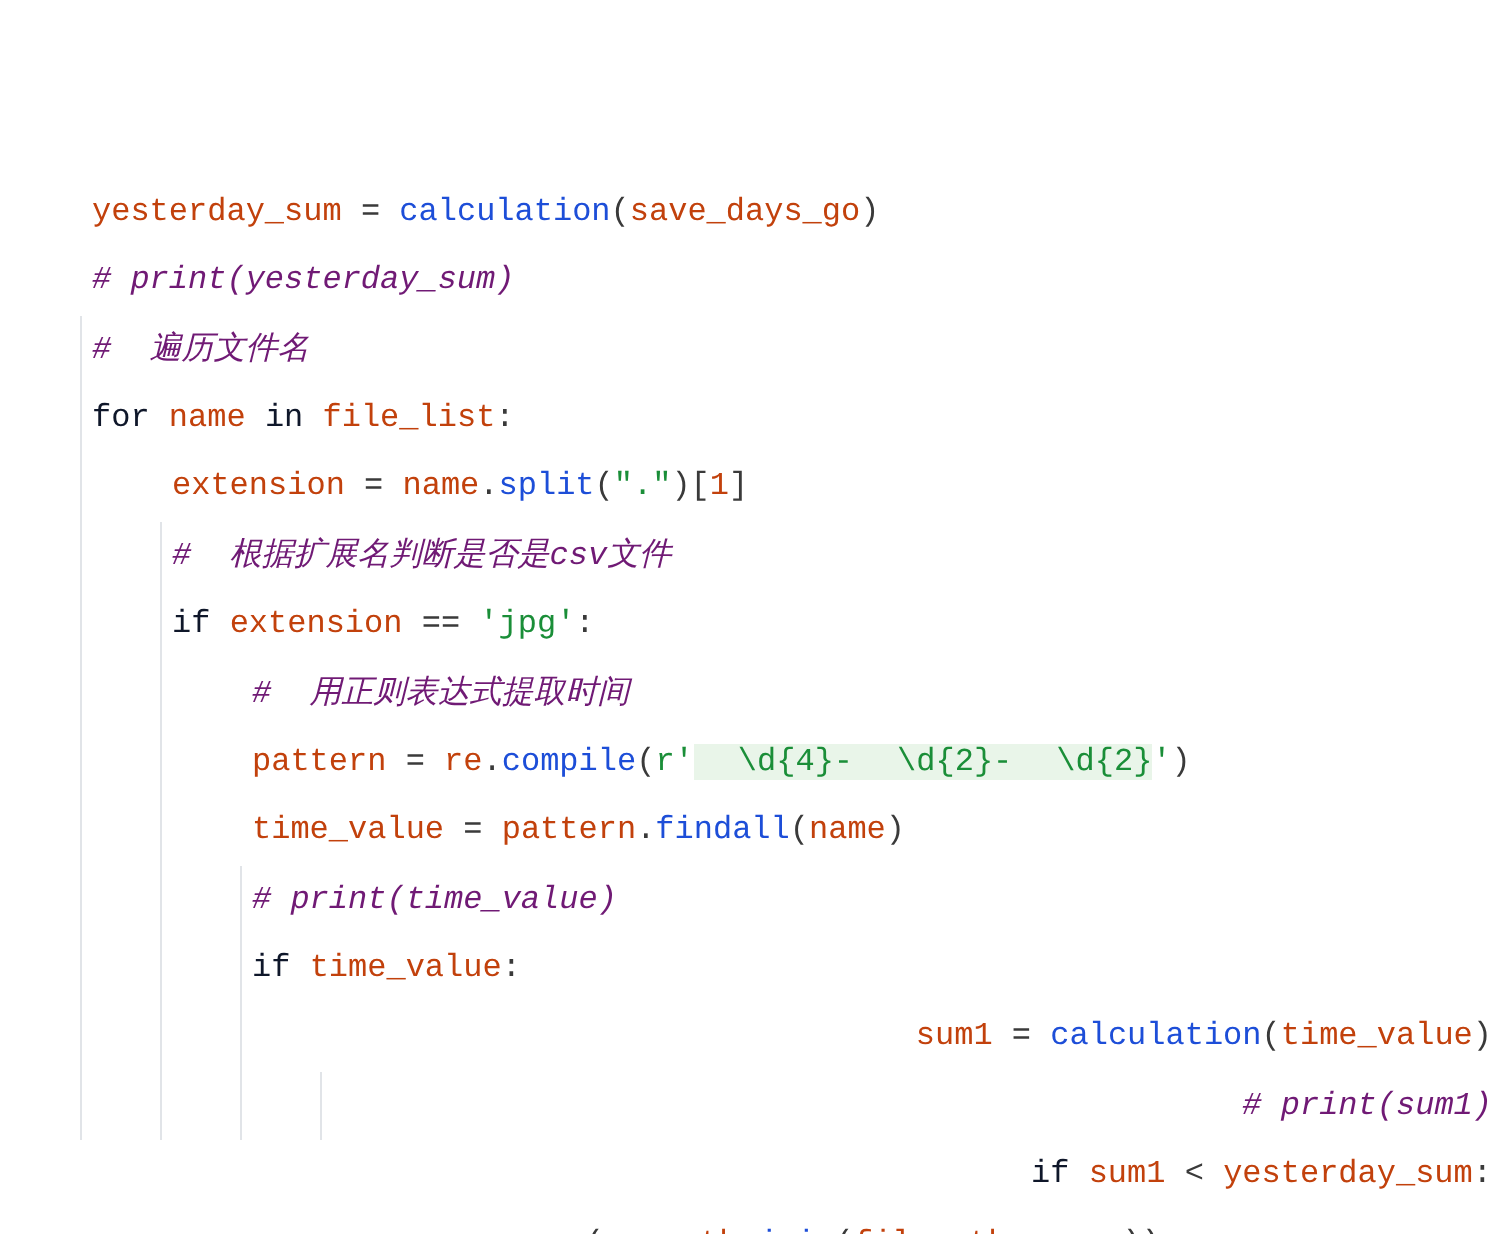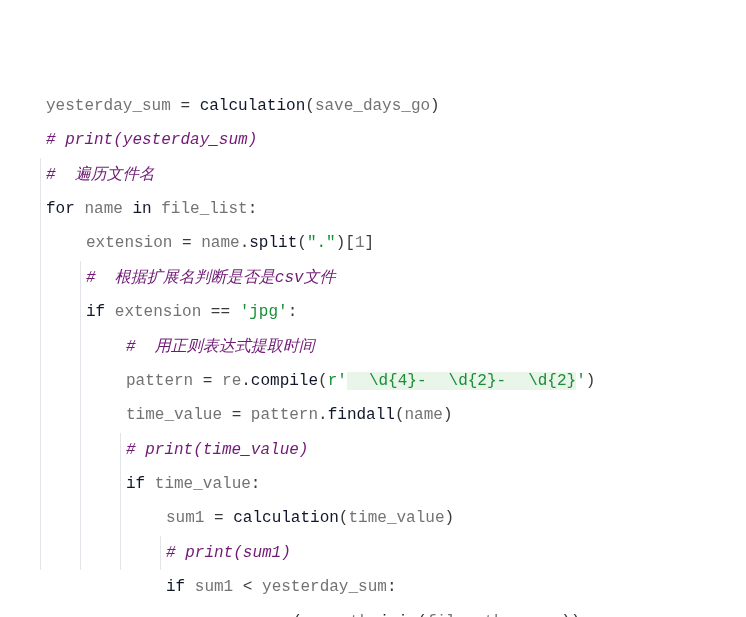--- a/index.html
+++ b/index.html
@@ -29,31 +29,31 @@
     top: 0;
     height: 100%;
     pointer-events: none;
   }
   .guide {
     position: absolute;
     width: 1px;
     background: #e1e4e8;
   }
   .tok-keyword { color: #0f172a; }
-  .tok-ident   { color: #737373; }
-  .tok-func    { color: #0f172a; }
+  .tok-ident   { color: #c2410c; }
+  .tok-func    { color: #1d4ed8; }
   .tok-punct   { color: #3a3a3a; }
   .tok-string  { color: #1a8e38; }
   .tok-comment { color: #701a75; font-style: italic; }
   .tok-regex-hl { background: #e9f5e9; }
   .tok-regex-esc { color: #1a8e38; padding-left: 22px; }
   .tok-op { color: #3a3a3a; }
   .ind1 { padding-left: 40px; }
   .ind2 { padding-left: 80px; }
-  .ind3 { padding-left: 120px; }
+  .ind3 { padding-left: 120px; text-align: right; }
   .ind4 { padding-left: 160px; }
 </style>
 </head>
 <body>
 
 <div class="code-block" id="code-root">
   <div class="indent-guides" id="guides-root"><div class="guide" style="left: 40px; top: 157.6px; height: 412.8px;"></div><div class="guide" style="left: 80px; top: 260.8px; height: 309.6px;"></div><div class="guide" style="left: 120px; top: 432.8px; height: 137.6px;"></div><div class="guide" style="left: 160px; top: 536px; height: 34.4px;"></div></div>
 <div class="line ind0"><span class="tok-ident">yesterday_sum</span><span class="tok-punct"> </span><span class="tok-op">=</span><span class="tok-punct"> </span><span class="tok-func">calculation</span><span class="tok-punct">(</span><span class="tok-ident">save_days_go</span><span class="tok-punct">)</span></div><div class="line ind0"><span class="tok-comment"># print(yesterday_sum)</span></div><div class="line ind0"><span class="tok-comment">#  遍历文件名</span></div><div class="line ind0"><span class="tok-keyword">for</span><span class="tok-punct"> </span><span class="tok-ident">name</span><span class="tok-punct"> </span><span class="tok-keyword">in</span><span class="tok-punct"> </span><span class="tok-ident">file_list</span><span class="tok-punct">:</span></div><div class="line ind1"><span class="tok-ident">extension</span><span class="tok-punct"> </span><span class="tok-op">=</span><span class="tok-punct"> </span><span class="tok-ident">name</span><span class="tok-punct">.</span><span class="tok-func">split</span><span class="tok-punct">(</span><span class="tok-string">"."</span><span class="tok-punct">)[</span><span class="tok-ident">1</span><span class="tok-punct">]</span></div><div class="line ind1"><span class="tok-comment">#  根据扩展名判断是否是csv文件</span></div><div class="line ind1"><span class="tok-keyword">if</span><span class="tok-punct"> </span><span class="tok-ident">extension</span><span class="tok-punct"> </span><span class="tok-op">==</span><span class="tok-punct"> </span><span class="tok-string">'jpg'</span><span class="tok-punct">:</span></div><div class="line ind2"><span class="tok-comment">#  用正则表达式提取时间</span></div><div class="line ind2"><span class="tok-ident">pattern</span><span class="tok-punct"> </span><span class="tok-op">=</span><span class="tok-punct"> </span><span class="tok-ident">re</span><span class="tok-punct">.</span><span class="tok-func">compile</span><span class="tok-punct">(</span><span class="tok-string">r</span><span class="tok-string">'</span><span class="tok-regex-esc tok-regex-hl">\d{4}</span><span class="tok-string tok-regex-hl">-</span><span class="tok-regex-esc tok-regex-hl">\d{2}</span><span class="tok-string tok-regex-hl">-</span><span class="tok-regex-esc tok-regex-hl">\d{2}</span><span class="tok-string">'</span><span class="tok-punct">)</span></div><div class="line ind2"><span class="tok-ident">time_value</span><span class="tok-punct"> </span><span class="tok-op">=</span><span class="tok-punct"> </span><span class="tok-ident">pattern</span><span class="tok-punct">.</span><span class="tok-func">findall</span><span class="tok-punct">(</span><span class="tok-ident">name</span><span class="tok-punct">)</span></div><div class="line ind2"><span class="tok-comment"># print(time_value)</span></div><div class="line ind2"><span class="tok-keyword">if</span><span class="tok-punct"> </span><span class="tok-ident">time_value</span><span class="tok-punct">:</span></div><div class="line ind3"><span class="tok-ident">sum1</span><span class="tok-punct"> </span><span class="tok-op">=</span><span class="tok-punct"> </span><span class="tok-func">calculation</span><span class="tok-punct">(</span><span class="tok-ident">time_value</span><span class="tok-punct">)</span></div><div class="line ind3"><span class="tok-comment"># print(sum1)</span></div><div class="line ind3"><span class="tok-keyword">if</span><span class="tok-punct"> </span><span class="tok-ident">sum1</span><span class="tok-punct"> </span><span class="tok-op">&lt;</span><span class="tok-punct"> </span><span class="tok-ident">yesterday_sum</span><span class="tok-punct">:</span></div><div class="line ind4"><span class="tok-ident">os</span><span class="tok-punct">.</span><span class="tok-func">remove</span><span class="tok-punct">(</span><span class="tok-ident">os</span><span class="tok-punct">.</span><span class="tok-ident">path</span><span class="tok-punct">.</span><span class="tok-func">join</span><span class="tok-punct">(</span><span class="tok-ident">filepath</span><span class="tok-punct">, </span><span class="tok-ident">name</span><span class="tok-punct">))</span></div></div>
 
 </body></html>

